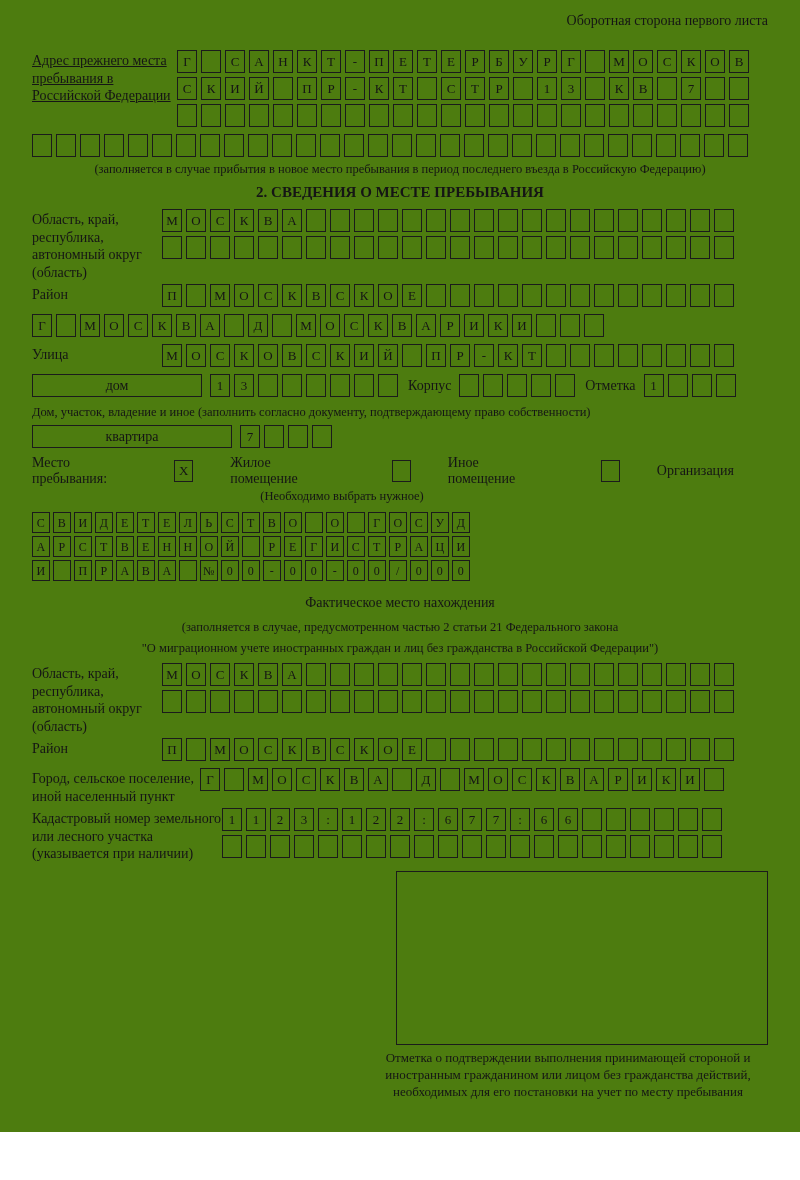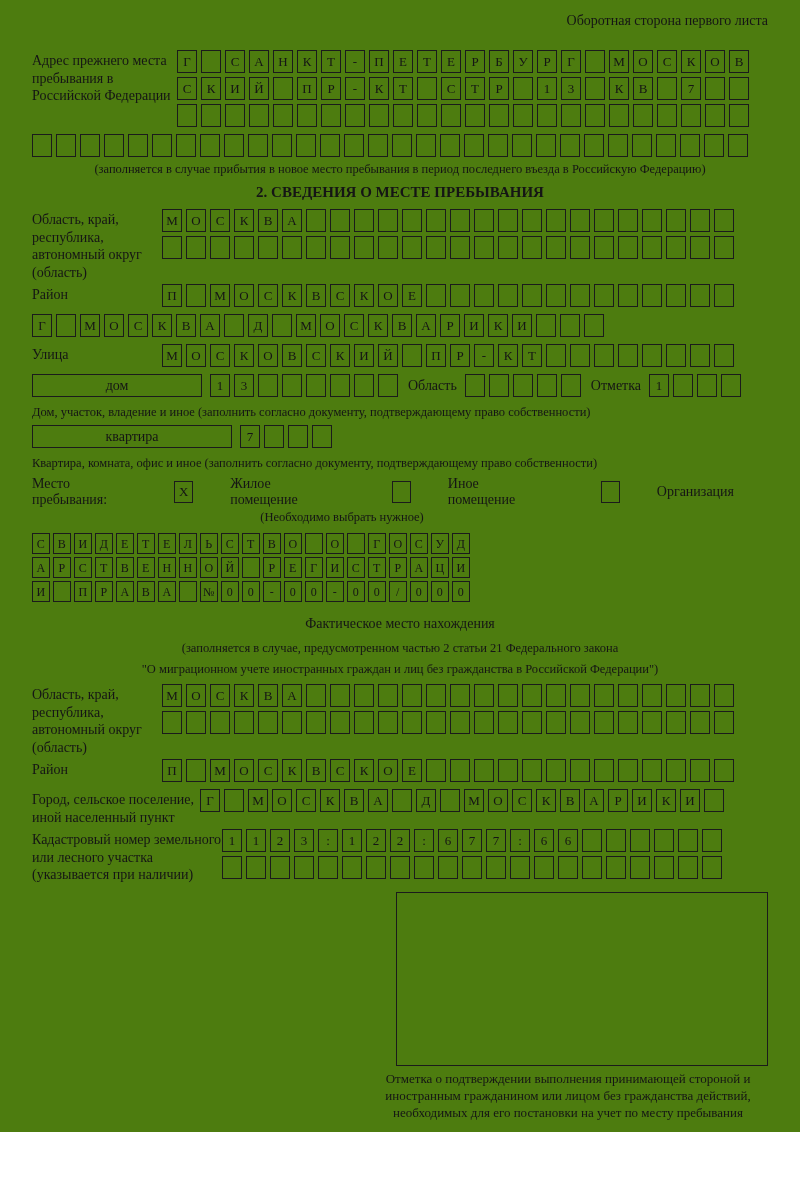--- a/index.html
+++ b/index.html
@@ -4,21 +4,21 @@
 <style>
   html,body{margin:0;padding:0;background:#ffffff;}
   .page{
     width:800px;height:1132px;box-sizing:border-box;
     padding:6px 32px 0 32px;overflow:hidden;background:#4d7c0f;
     font-family:"Liberation Serif","DejaVu Serif",serif;color:#151515;
   }
   .hdr-note{text-align:right;font-size:14px;line-height:18px;margin:6px 0 20px 0;}
   .frow{display:flex;align-items:flex-start;margin-bottom:3px;}
   .flabel{font-size:14px;line-height:17.5px;flex:0 0 auto;padding-top:2px;}
-  .w145{width:145px;} .w130{width:130px;} .w168{width:168px;} .w272{width:272px;} .w190{width:190px;}
+  .w145{width:145px;text-decoration:underline;} .w130{width:130px;} .w168{width:168px;} .w272{width:272px;} .w190{width:190px;}
   .boxcol{display:flex;flex-direction:column;}
   .boxrow{display:flex;gap:4px;margin-bottom:4px;}
   .cbox{
     box-sizing:border-box;flex:0 0 auto;width:20px;height:23px;
     border:1.6px solid #1b1b1b;display:flex;align-items:center;justify-content:center;
     font-size:13px;line-height:1;
   }
   .boxrow.sm{gap:3.5px;margin-bottom:3px;}
   .boxrow.sm .cbox{width:17.5px;height:21px;font-size:12px;}
   .caption{font-size:12.5px;line-height:16px;margin:0 0 5px 0;}
@@ -324,21 +324,21 @@
     <div class="boxrow">
         <div class="cbox">1</div>
         <div class="cbox">3</div>
         <div class="cbox"></div>
         <div class="cbox"></div>
         <div class="cbox"></div>
         <div class="cbox"></div>
         <div class="cbox"></div>
         <div class="cbox"></div>
       </div>
-    <div class="inline-lbl">Область</div>
+    <div class="inline-lbl">Корпус</div>
     <div class="boxrow">
         <div class="cbox"></div>
         <div class="cbox"></div>
         <div class="cbox"></div>
         <div class="cbox"></div>
         <div class="cbox"></div>
       </div>
     <div class="inline-lbl">Отметка</div>
     <div class="boxrow">
         <div class="cbox">1</div>
@@ -351,21 +351,20 @@
 
   <div class="frow">
     <div class="widebox" style="width:200px;margin-right:8px;">квартира</div>
     <div class="boxrow">
         <div class="cbox">7</div>
         <div class="cbox"></div>
         <div class="cbox"></div>
         <div class="cbox"></div>
       </div>
   </div>
-  <div class="caption">Квартира, комната, офис и иное (заполнить согласно документу, подтверждающему право собственности)</div>
 
   <div class="stayrow">
     <span class="stay-lbl">Место пребывания:</span>
     <span class="checkbox">X</span>
     <span class="opt-lbl">Жилое помещение</span>
     <span class="checkbox"></span>
     <span class="opt-lbl">Иное помещение</span>
     <span class="checkbox"></span>
     <span class="opt-lbl">Организация</span>
   </div>

